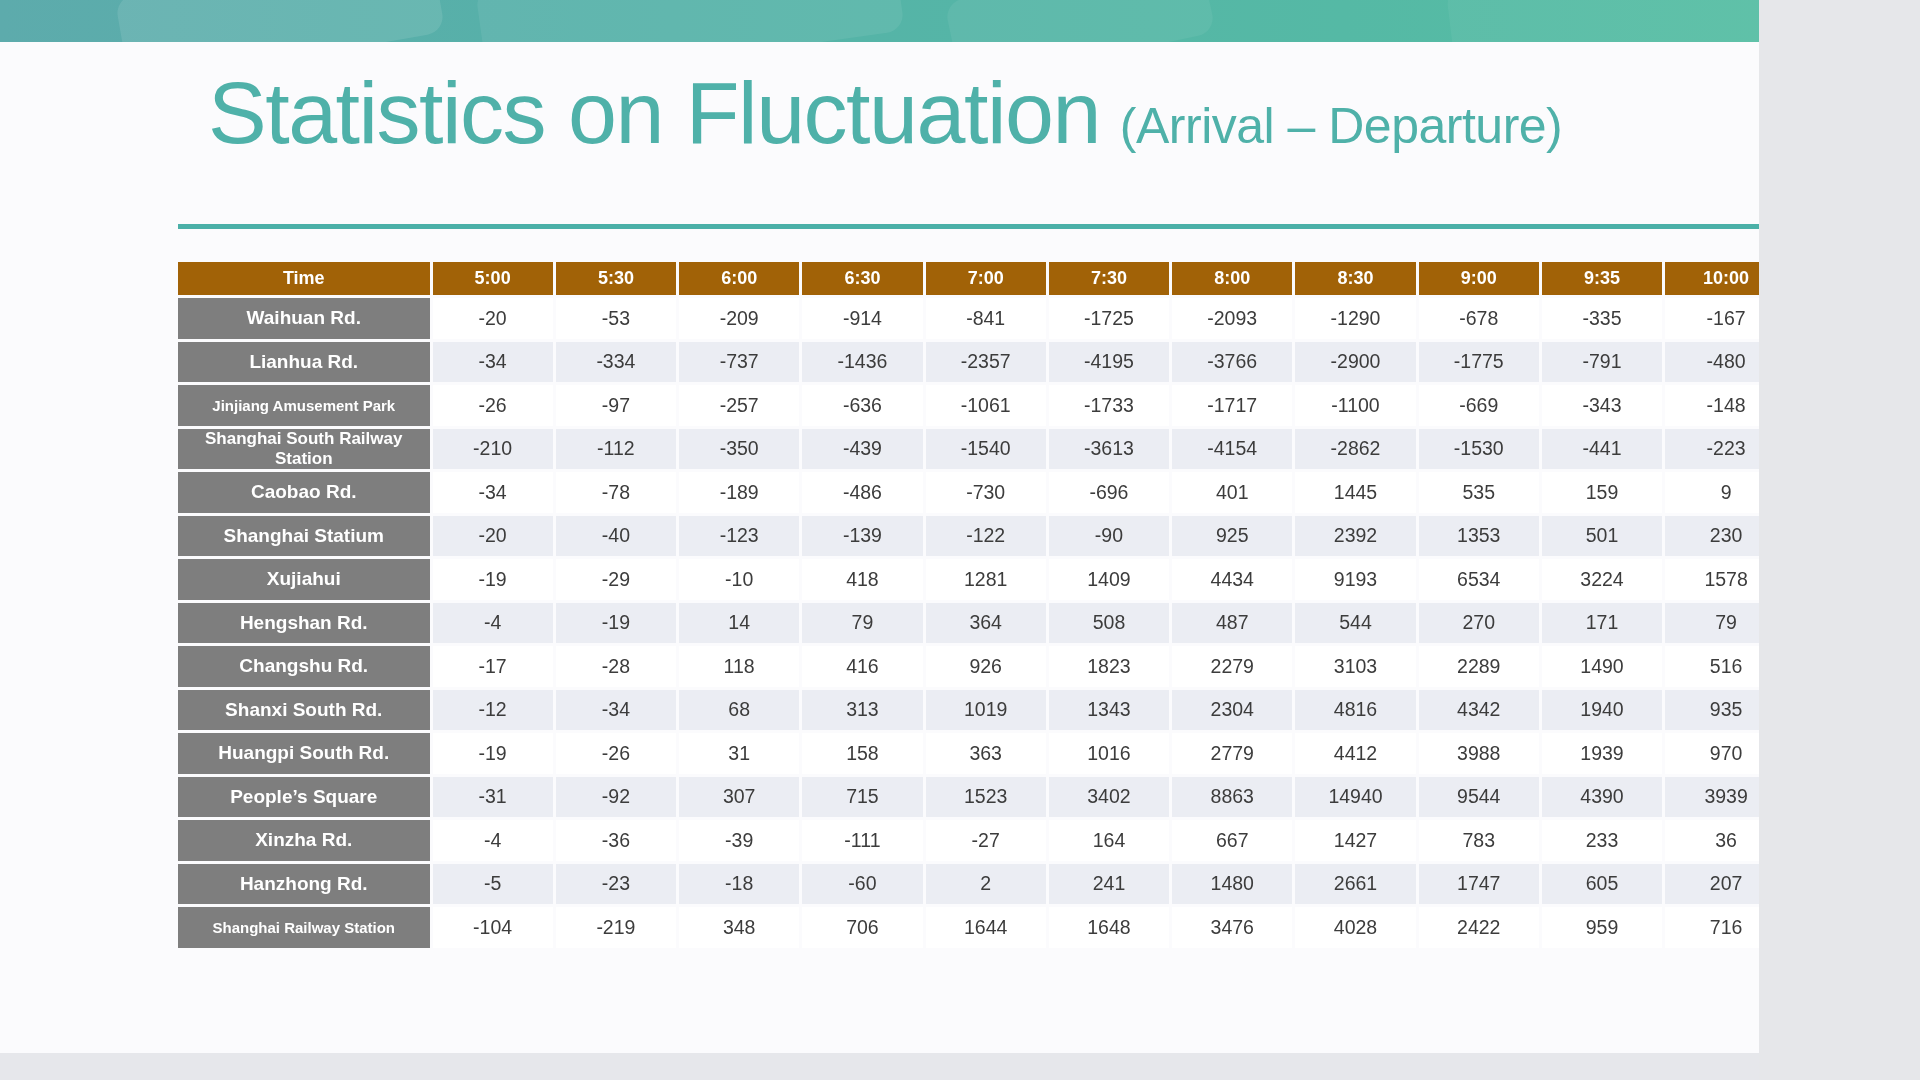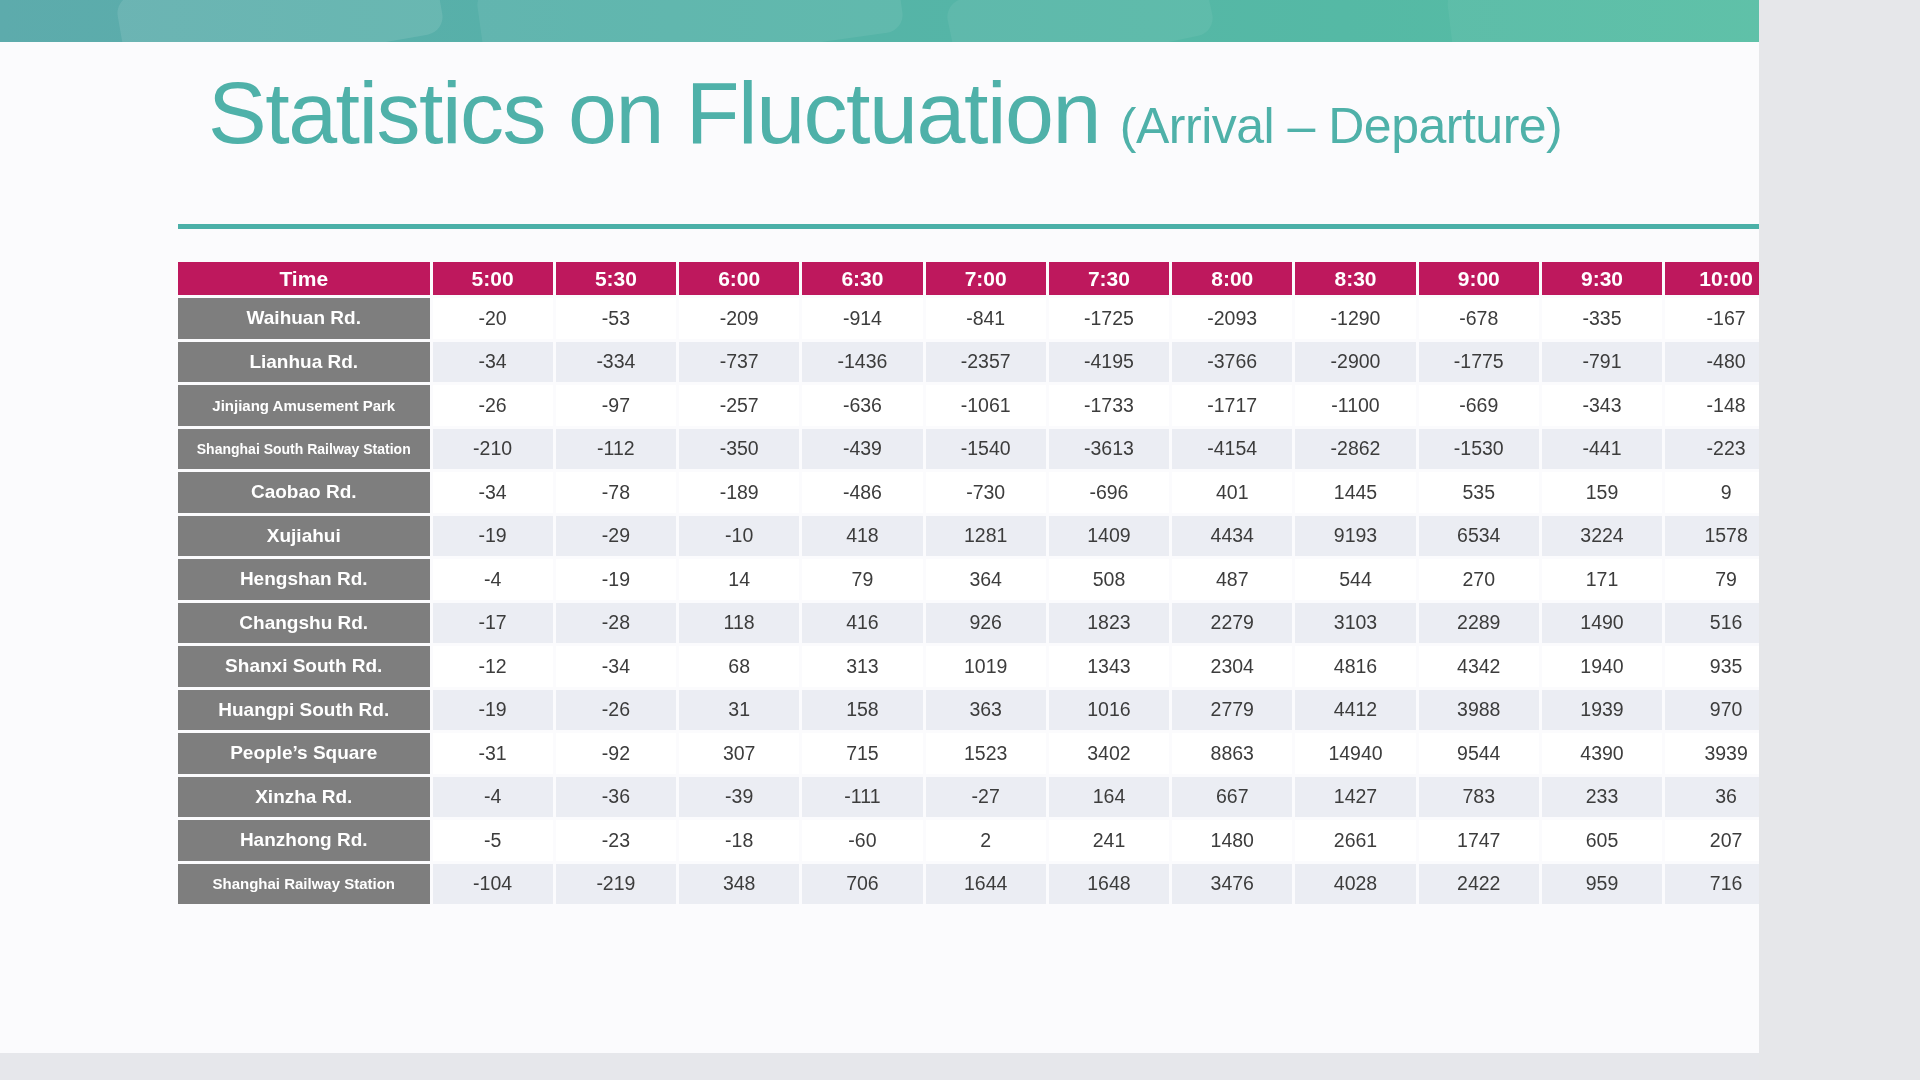--- a/index.html
+++ b/index.html
@@ -33,29 +33,29 @@
   table.fluct {
     position:absolute; left:178px; top:262px; width:1609px;
     border-collapse:collapse; table-layout:fixed;
   }
   .fluct th, .fluct td {
     padding:0; text-align:center; vertical-align:middle;
     border-right:3px solid #fbfbfd; border-bottom:3px solid #fbfbfd;
   }
   .fluct th:last-child, .fluct td:last-child { border-right:none;margin-top:11px; }
   .fluct thead th {
-    background:#be185d; color:#ffffff;
-    font-size:21px; font-weight:bold; height:33px;
+    background:#a16207; color:#ffffff;
+    font-size:18px; font-weight:bold; height:33px;
   }
   .fluct td.station {
     background:#7e7e7e; color:#ffffff;
     font-weight:bold; font-size:19px;
   }
   .fluct td.station.sm { font-size:15px; }
-  .fluct td.station.xs { font-size:14px;margin-left:38px; }
+  .fluct td.station.xs { font-size:17px;margin-left:38px; }
   .fluct tbody td { height:40.5px; font-size:19.5px; color:#3c3c3c; background:#ffffff; }
   .fluct tbody tr:nth-child(even) td.val { background:#ebedf3; }
   
   .bottom-bar {
     position:absolute; left:0; top:1053px; width:1920px; height:27px;
     background:#e6e7eb;
   }
 </style>
 </head>
 <body>
@@ -96,21 +96,21 @@
           <th>Time</th>
           <th>5:00</th>
           <th>5:30</th>
           <th>6:00</th>
           <th>6:30</th>
           <th>7:00</th>
           <th>7:30</th>
           <th>8:00</th>
           <th>8:30</th>
           <th>9:00</th>
-          <th>9:30</th>
+          <th>9:35</th>
           <th>10:00</th>
         </tr>
       </thead>
     <tbody>
         <tr>
           <td class="station">Waihuan Rd.</td>
           <td class="val">-20</td>
           <td class="val">-53</td>
           <td class="val">-209</td>
           <td class="val">-914</td>
@@ -172,20 +172,34 @@
           <td class="val">-486</td>
           <td class="val">-730</td>
           <td class="val">-696</td>
           <td class="val">401</td>
           <td class="val">1445</td>
           <td class="val">535</td>
           <td class="val">159</td>
           <td class="val">9</td>
         </tr>
         <tr>
+          <td class="station">Shanghai Statium</td>
+          <td class="val">-20</td>
+          <td class="val">-40</td>
+          <td class="val">-123</td>
+          <td class="val">-139</td>
+          <td class="val">-122</td>
+          <td class="val">-90</td>
+          <td class="val">925</td>
+          <td class="val">2392</td>
+          <td class="val">1353</td>
+          <td class="val">501</td>
+          <td class="val">230</td>
+        </tr>
+        <tr>
           <td class="station">Xujiahui</td>
           <td class="val">-19</td>
           <td class="val">-29</td>
           <td class="val">-10</td>
           <td class="val">418</td>
           <td class="val">1281</td>
           <td class="val">1409</td>
           <td class="val">4434</td>
           <td class="val">9193</td>
           <td class="val">6534</td>

